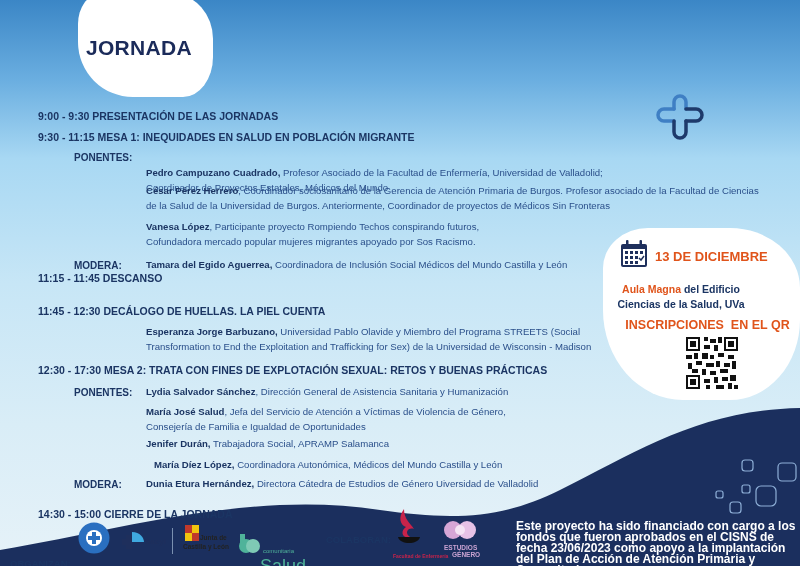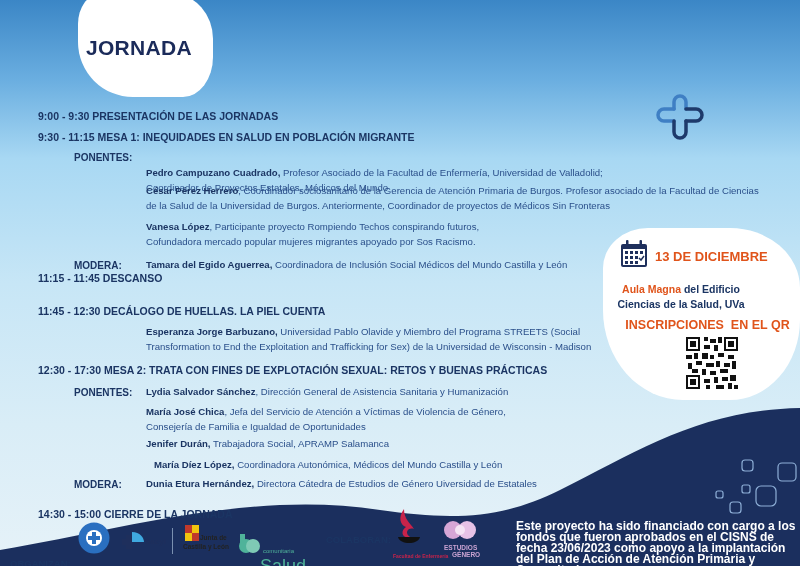--- a/index.html
+++ b/index.html
@@ -129,31 +129,31 @@
   <div class="entry" style="top:325px; width:470px;">
     <b>Esperanza Jorge Barbuzano,</b><span> Universidad Pablo Olavide y Miembro del Programa STREETS (Social Transformation to End the Exploitation and Trafficking for Sex) de la Universidad de Wisconsin - Madison</span>
   </div>
 
   <div class="slot" style="top:364px;">12:30 - 17:30 MESA 2: TRATA CON FINES DE EXPLOTACIÓN SEXUAL: RETOS Y BUENAS PRÁCTICAS</div>
   <div class="role" style="top:387px;">PONENTES:</div>
   <div class="entry" style="top:385px;">
     <b>Lydia Salvador Sánchez</b><span>, Dirección General de Asistencia Sanitaria y Humanización</span>
   </div>
   <div class="entry" style="top:405px; width:370px;">
-    <b>María José Chica</b><span>, Jefa del Servicio de Atención a Víctimas de Violencia de Género, Consejería de Familia e Igualdad de Oportunidades</span>
+    <b>María José Salud</b><span>, Jefa del Servicio de Atención a Víctimas de Violencia de Género, Consejería de Familia e Igualdad de Oportunidades</span>
   </div>
   <div class="entry" style="top:437px;">
     <b>Jenifer Durán,</b><span> Trabajadora Social, APRAMP Salamanca</span>
   </div>
   <div class="entry" style="top:458px;margin-left:8px;">
     <b>María Díez López,</b><span> Coordinadora Autonómica, Médicos del Mundo Castilla y León</span>
   </div>
   <div class="role" style="top:479px;">MODERA:</div>
   <div class="entry" style="top:477px;">
-    <b>Dunia Etura Hernández,</b><span> Directora Cátedra de Estudios de Género Uiversidad de Estatales</span>
+    <b>Dunia Etura Hernández,</b><span> Directora Cátedra de Estudios de Género Uiversidad de Valladolid</span>
   </div>
 
   <div class="slot" style="top:508px;">14:30 - 15:00 CIERRE DE LA JORNADA</div>
 
   <div class="info-blob"></div>
   <svg class="cal-icon" viewBox="0 0 28 28">
     <rect x="1" y="4" width="26" height="23" rx="2" fill="#1e2f5c"></rect>
     <rect x="6" y="0" width="2.5" height="6" rx="1" fill="#1e2f5c"></rect>
     <rect x="19.5" y="0" width="2.5" height="6" rx="1" fill="#1e2f5c"></rect>
     <rect x="3" y="9" width="22" height="16" fill="#fff"></rect>

